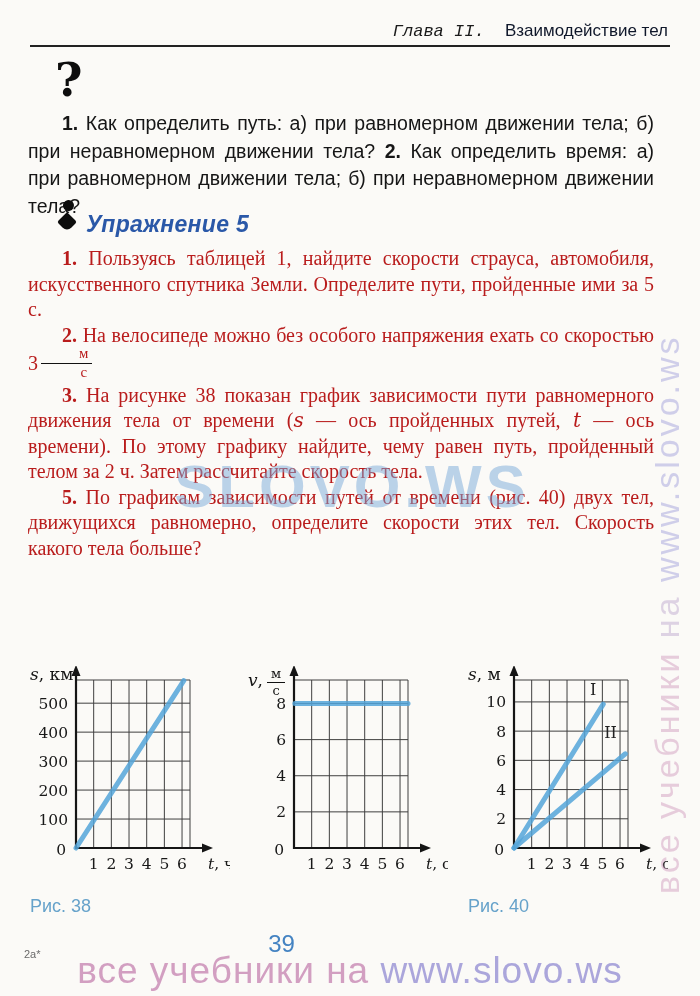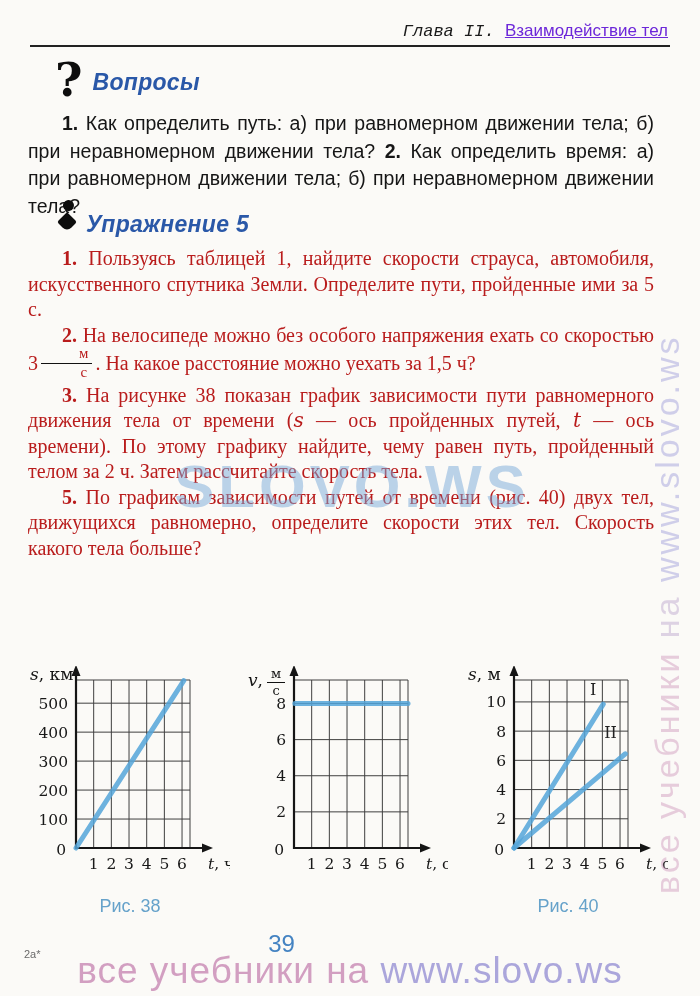--- a/index.html
+++ b/index.html
@@ -4,21 +4,21 @@
 <style>
   * { margin:0; padding:0; box-sizing:border-box; }
   html,body { width:700px; }
   body {
     position:relative; width:700px; height:996px; overflow:hidden;
     background:#fbfaf7; font-family:"Liberation Serif", serif; color:#1c1c1c;
   }
   
   .header { position:absolute; top:21px; right:32px; font-size:17px; white-space:nowrap; }
   .header .chapter { font-family:Liberation Mono, monospace; font-style:italic; color:#1b1b1b; }
-  .header .chapter-title { font-family:"Liberation Sans", sans-serif; color:#6d28d9; margin-left:6px;text-decoration:underline; }
+  .header .chapter-title { font-family:"Liberation Sans", sans-serif; color:#0f172a; margin-left:16px; }
   .header-rule { position:absolute; top:45px; left:30px; width:640px; height:2px; background:#222; }
   
   .section-head { position:absolute; display:flex; align-items:flex-start; gap:10px; }
   .q-head { left:55px; top:56px; }
   .ex-head { left:55px; top:198px;gap:7px; }
   .q-icon { font-family:"DejaVu Serif", serif; font-weight:bold; font-size:47px; line-height:1; color:#0d0d0d; }
   .pen-icon { position:relative; width:24px; height:42px; margin-top:2px; }
   .pen-icon::before { content:''; position:absolute; top:0; left:8px; width:11px; height:11px; background:#0d0d0d; border-radius:50%; transform:rotate(-15deg); }
   .pen-icon::after  { content:''; position:absolute; top:15px; left:5px; width:14px; height:14px; background:#0d0d0d; border-radius:2px 2px 6px 2px; transform:rotate(45deg); }
   .section-title { font-family:"Liberation Sans", sans-serif; font-weight:bold; font-style:italic; color:#2a58a8; font-size:23px; margin-top:13px; letter-spacing:.3px; }
@@ -37,21 +37,21 @@
   .ri { font-style:italic; font-family:"DejaVu Serif", serif; }
   .frac { display:inline-block; vertical-align:middle; text-align:center; line-height:1.08; font-size:0.74em; margin:0 3px; position:relative; top:-2px; }
   .frac .num { display:block; border-bottom:1.6px solid #111; padding:0 4px 1px; }
   .frac .den { display:block; padding-top:1px; }
   
   .figure { position:absolute; top:666px; width:210px; }
   .figure svg { display:block; }
   .fig-ylabel { position:absolute; top:0; left:0; font-family:"DejaVu Serif", serif; font-size:17px; color:#141414; line-height:1.05; white-space:nowrap; }
   .fig-ylabel i { font-family:"DejaVu Serif", serif; }
   .fig-ylabel .frac { font-size:13px; top:1px; margin-left:4px; }
-  .fig-caption { margin-top:14px; width:200px; text-align:center; font-family:"Liberation Sans", sans-serif; font-size:18px; color:#66a2ca; }
+  .fig-caption { margin-top:14px; width:200px; font-family:"Liberation Sans", sans-serif; font-size:18px; color:#66a2ca; }
   #figure-38 { left:30px; } #figure-39 { left:248px; } #figure-40 { left:468px; }
   .tick { font-family:"DejaVu Serif", serif; font-size:15.5px; fill:#181818; }
   .series-label { font-family:"DejaVu Serif", serif; font-size:16px; fill:#222; }
   
   .signature-mark { position:absolute; left:24px; top:924px; font-family:"Liberation Sans", sans-serif; font-size:11px; color:#6a6a6a;margin-top:24px; }
   .page-number { position:absolute; left:0; top:930px; width:563px; text-align:center; font-family:"Liberation Sans", sans-serif; font-size:24px; color:#4483c2; }
   
   .wm-center {
     position:absolute; left:92px; top:452px; width:520px; text-align:center;
     font-family:"Liberation Sans", sans-serif; font-weight:bold; font-size:60px; letter-spacing:4px;
@@ -77,33 +77,32 @@
 <body>
 
 <div class="header">
   <span class="chapter">Глава II.</span>
   <span class="chapter-title">Взаимодействие тел</span>
 </div>
 <div class="header-rule"></div>
 
 <div class="section-head q-head">
   <span class="q-icon">?</span>
-  <span class="section-title">Вопросы</span>
 </div>
 <div class="q-text">
   <p><span class="rb">1.</span><span> Как определить путь: а) при равномерном движении тела; б) при неравномерном движении тела? </span><span class="rb">2.</span><span> Как определить время: а) при равномерном движении тела; б) при неравномерном движении тела?</span></p>
 </div>
 
 <div class="section-head ex-head">
   <span class="pen-icon"></span>
   <span class="section-title">Упражнение 5</span>
 </div>
 <div class="ex-text">
   <p><span class="rb">1.</span><span> Пользуясь таблицей 1, найдите скорости страуса, автомобиля, искусственного спутника Земли. Определите пути, пройденные ими за 5 с.</span></p>
-  <p><span class="rb">2.</span><span> На велосипеде можно без особого напряжения ехать со скоростью 3</span><span class="frac"><span class="num">м</span><span class="den">с</span></span><span>. На какое расстояние можно уехать за 1,5 ч?</span></p>
+  <p><span class="rb">2.</span><span> На велосипеде можно без особого напряжения ехать со скоростью 3</span><span class="frac"><span class="num">м</span><span class="den">с</span></span></p>
   <p><span class="rb">3.</span><span> На рисунке 38 показан график зависимости пути равномерного движения тела от времени (</span><span class="ri">s</span><span> — ось пройденных путей, </span><span class="ri">t</span><span> — ось времени). По этому графику найдите, чему равен путь, пройденный телом за 2 ч. Затем рассчитайте скорость тела.</span></p>
   <p><span class="rb">5.</span><span> По графикам зависимости путей от времени (рис. 40) двух тел, движущихся равномерно, определите скорости этих тел. Скорость какого тела больше?</span></p>
 </div>
 
 <div class="figure" id="figure-38">
   <div class="fig-ylabel"><i>s</i>, км</div>
   <svg width="200" height="216">
       <line x1="63.674418604651166" y1="14" x2="63.674418604651166" y2="182" stroke="#3f3f3f" stroke-width="1"></line>
       <line x1="81.34883720930233" y1="14" x2="81.34883720930233" y2="182" stroke="#3f3f3f" stroke-width="1"></line>
       <line x1="99.02325581395348" y1="14" x2="99.02325581395348" y2="182" stroke="#3f3f3f" stroke-width="1"></line>

